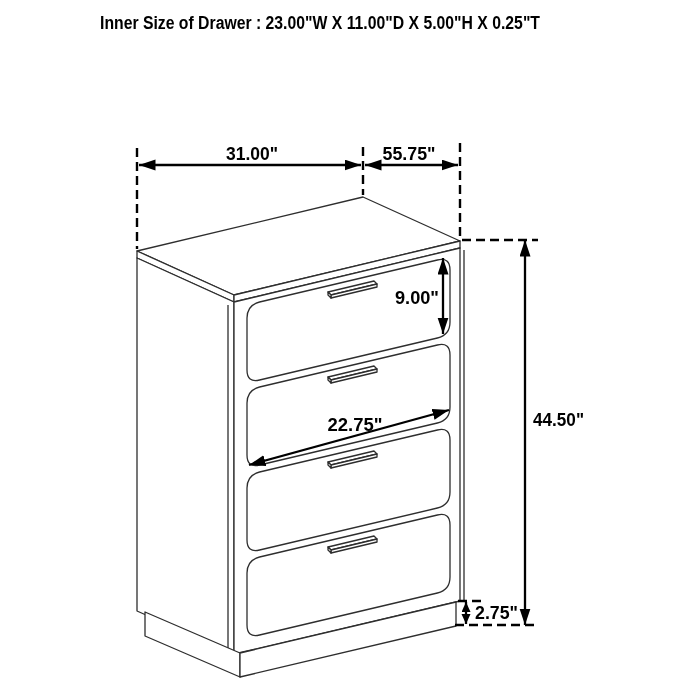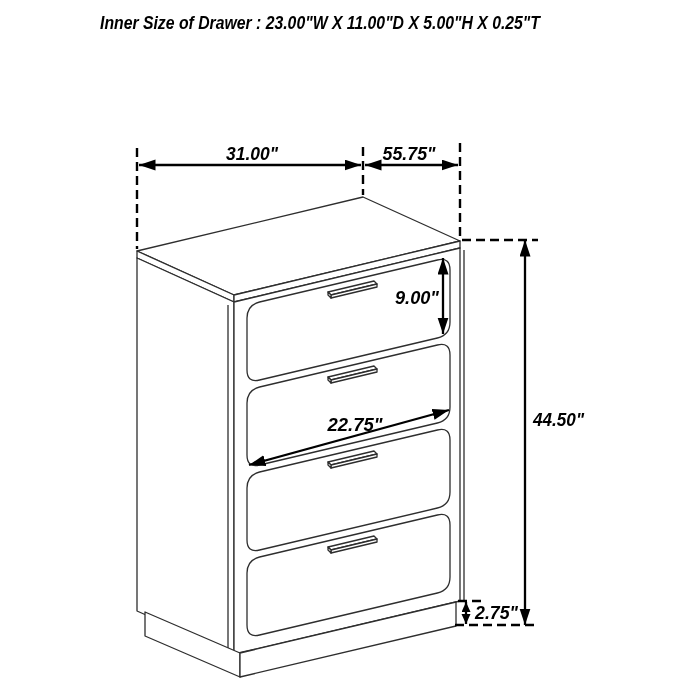--- a/index.html
+++ b/index.html
@@ -2,21 +2,20 @@
 <html><head>
 <meta charset="utf-8">
 <style>
   html,body{margin:0;padding:0;background:#ffffff;}
   .stage{
     position:relative;
     width:700px;height:700px;
     background:#ffffff;
     font-family:"Liberation Sans",sans-serif;
     overflow:hidden;
-    font-style:italic;
   }
   svg text{
     font-family:"Liberation Sans",sans-serif;
     font-weight:bold;
     fill:#000000;
   }
   .dim-label{font-size:18px;}
   .title-label{font-size:18px;}
   .furn{stroke:#2e2e2e;stroke-width:1.3;fill:none;stroke-linejoin:round;}
   .furn-f{stroke:#2e2e2e;stroke-width:1.3;fill:#ffffff;stroke-linejoin:round;}

